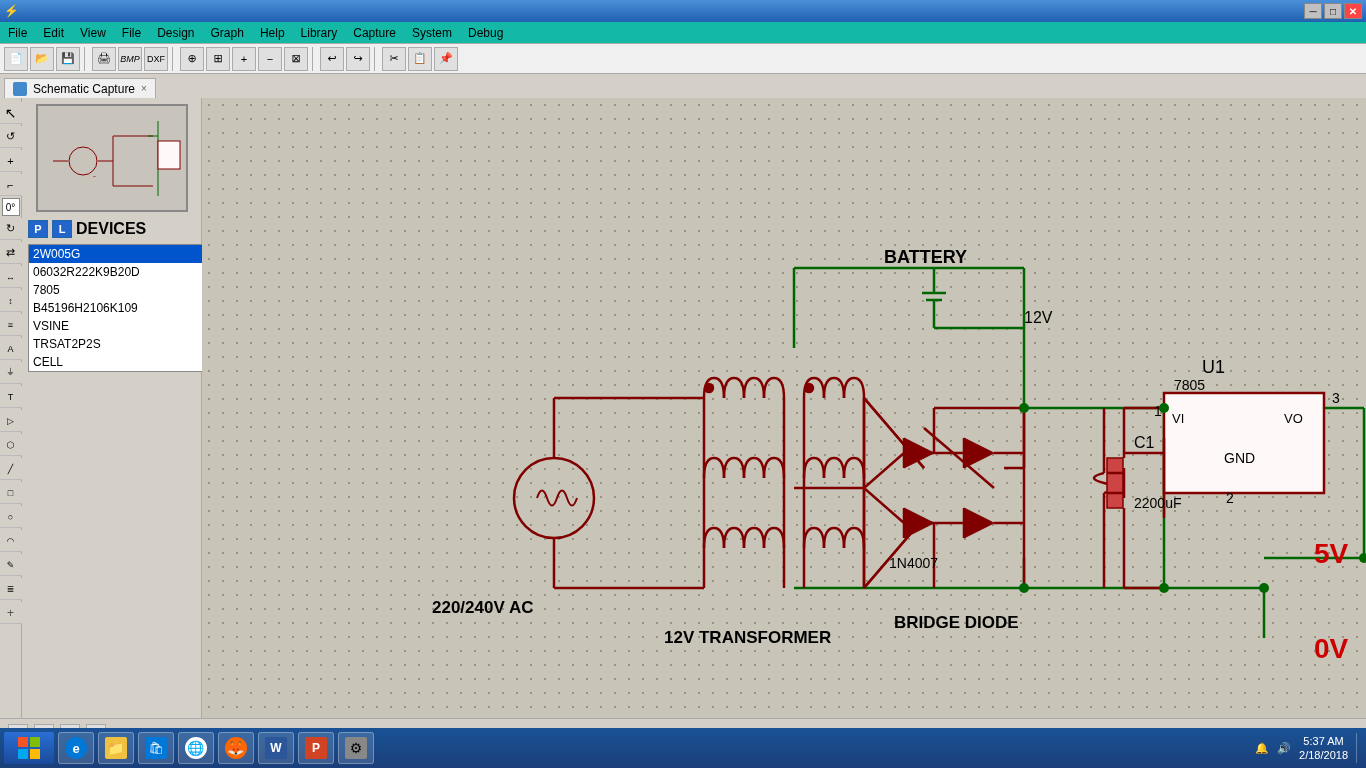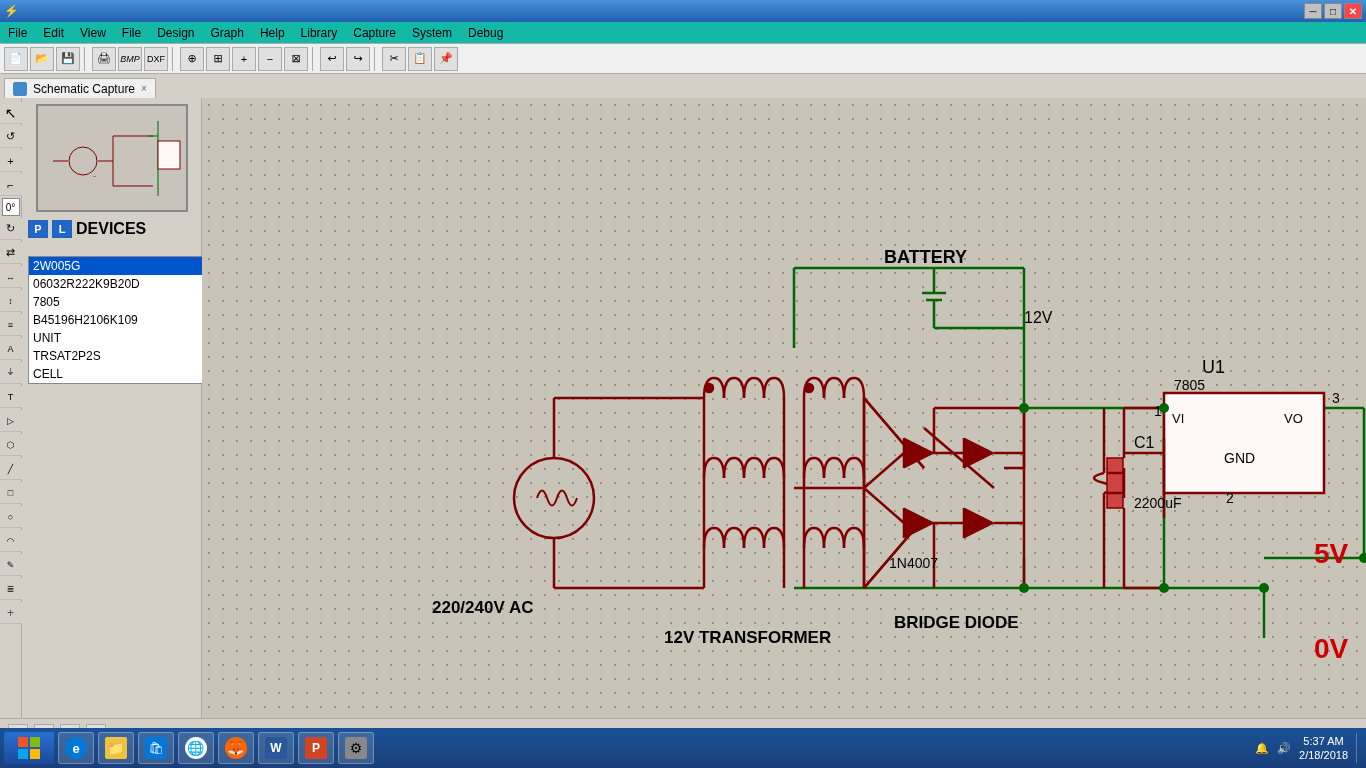--- a/index.html
+++ b/index.html
@@ -358,26 +358,26 @@
         <text x="55" y="72" font-size="5" fill="#800000">~</text>
       </svg>
     </div>
 
     <div id="devices-header" style="display:flex; align-items:center; gap:4px; padding:2px 6px;">
       <div class="dev-btn" style="background:#2266cc; padding:0 3px; height:18px; font-size:11px;">P</div>
       <div class="dev-btn" style="background:#2266cc; padding:0 3px; height:18px; font-size:11px;">L</div>
       <span style="font-size:16px; font-weight:bold;">DEVICES</span>
     </div>
 
-    <div id="devices-list" style="margin:12px 6px; border:1px solid #888; background:white; font-size:12px;">
+    <div id="devices-list" style="margin:0 6px; border:1px solid #888; background:white; font-size:12px;">
     <div class="device-item selected">2W005G</div>
         <div class="device-item">06032R222K9B20D</div>
         <div class="device-item">7805</div>
         <div class="device-item">B45196H2106K109</div>
-        <div class="device-item">UNIT</div>
+        <div class="device-item">VSINE</div>
         <div class="device-item">TRSAT2P2S</div>
         <div class="device-item">CELL</div>
       </div>
   </div>
 
   <div id="canvas-area" style="flex:1; position:relative; overflow:hidden; height:100%;">
     <svg id="circuit-svg" viewBox="0 0 1160 620" xmlns="http://www.w3.org/2000/svg" style="position:absolute; top:0; left:0; width:100%; height:100%; z-index:1;">
 
       <g stroke="#006600" stroke-width="2.5" fill="none">
 

